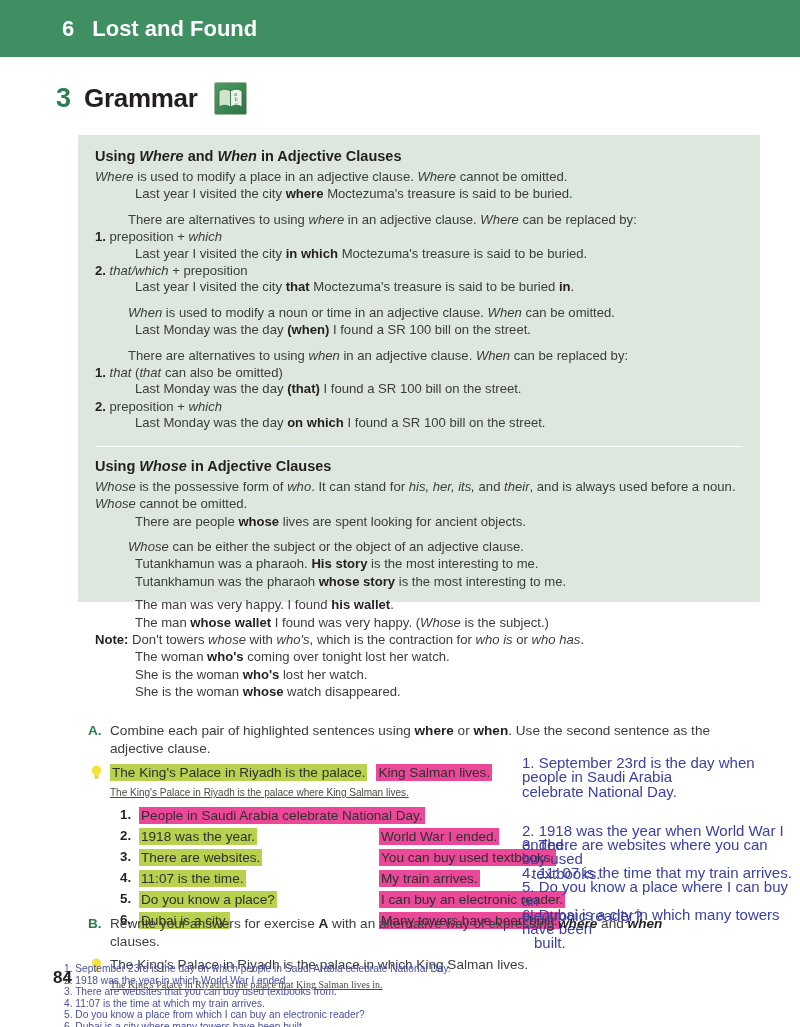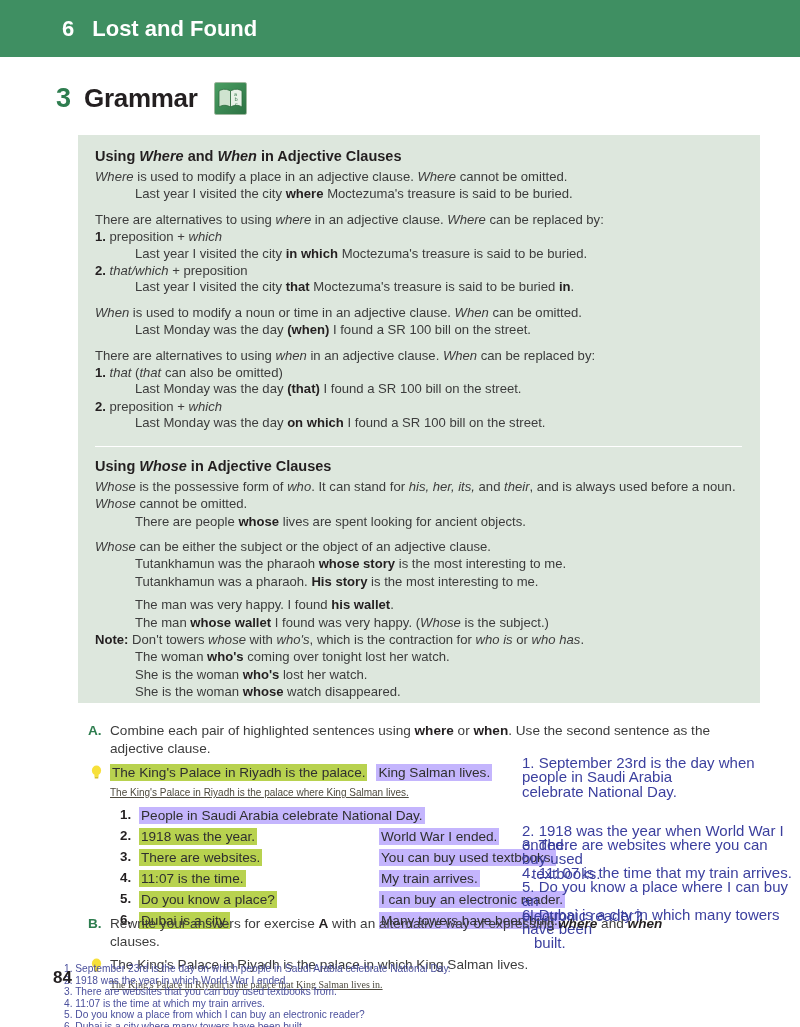--- a/index.html
+++ b/index.html
@@ -70,40 +70,40 @@
     position: absolute;
     left: 3px; top: 5px;
     width: 25px; height: 21px;
   }
 
   
   .grammar-box {
     position: absolute;
     left: 78px; top: 135px;
     width: 682px;
-    height: 568px;
+    height: 467px;
     background: #dde7dd;
     box-sizing: border-box;
     padding: 11px 18px 0 17px;
   }
   .gb-title {
     font-size: 14.5px;
     font-weight: bold;
     color: #231f20;
     margin: 2px 0 5px 0;
   }
   .gb-title .it { font-style: italic; }
 
   .gb-p {
     font-size: 13.1px;
     line-height: 16.4px;
     color: #3c3c3c;
     margin: 0 0 1px 0;
   }
-  .gb-p.gap { margin-top: 9px; }
+  .gb-p.gap { margin-top: 9px; margin-left: 33px; }
   .gb-ex {
     font-size: 13.1px;
     line-height: 16.4px;
     color: #3c3c3c;
     margin: 0 0 1px 0;
     padding-left: 40px;
   }
   .gb-ex.gap { margin-top: 7px; }
   .gb-num {
     font-size: 13.1px;
@@ -158,21 +158,21 @@
   .bulb svg { display: block; margin-left: 3px; }
 
   .hl-green {
     background: #b8d24f;
     color: #2f2f2f;
     font-size: 13.6px;
     line-height: 18px;
     padding: 1px 2px;
   }
   .hl-yellow {
-    background: #c4b5fd;
+    background: #ec4899;
     color: #2f2f2f;
     font-size: 13.6px;
     line-height: 18px;
     padding: 1px 2px;
   }
   .model-answer {
     font-size: 10px;
     line-height: 18px;
     color: #4e4a3e;
     text-decoration: underline;
@@ -301,23 +301,23 @@
   </div>
 
   <p class="gb-p"><i>Whose</i><span> is the possessive form of </span><i>who</i><span>. It can stand for </span><i>his, her, its,</i><span> and </span><i>their</i><span>, and is always used before a noun.</span></p>
 
   <p class="gb-p"><i>Whose</i><span> cannot be omitted.</span></p>
 
   <p class="gb-ex"><span>There are people </span><b class="hl">whose</b><span> lives are spent looking for ancient objects.</span></p>
 
   <p class="gb-p gap"><i>Whose</i><span> can be either the subject or the object of an adjective clause.</span></p>
 
+  <p class="gb-ex"><span>Tutankhamun was a pharaoh. </span><b class="hl">His story</b><span> is the most interesting to me.</span></p>
+
   <p class="gb-ex"><span>Tutankhamun was the pharaoh </span><b class="hl">whose story</b><span> is the most interesting to me.</span></p>
-
-  <p class="gb-ex"><span>Tutankhamun was a pharaoh. </span><b class="hl">His story</b><span> is the most interesting to me.</span></p>
 
   <p class="gb-ex gap"><span>The man was very happy. I found </span><b class="hl">his wallet</b><span>.</span></p>
 
   <p class="gb-ex"><span>The man </span><b class="hl">whose wallet</b><span> I found was very happy. (</span><i>Whose</i><span> is the subject.)</span></p>
 
   <p class="gb-p"><b class="hl">Note:</b><span> Don't towers </span><i>whose</i><span> with </span><i>who's</i><span>, which is the contraction for </span><i>who is</i><span> or </span><i>who has</i><span>.</span></p>
 
   <p class="gb-ex"><span>The woman </span><b class="hl">who's</b><span> coming over tonight lost her watch.</span></p>
 
   <p class="gb-ex"><span>She is the woman </span><b class="hl">who's</b><span> lost her watch.</span></p>

